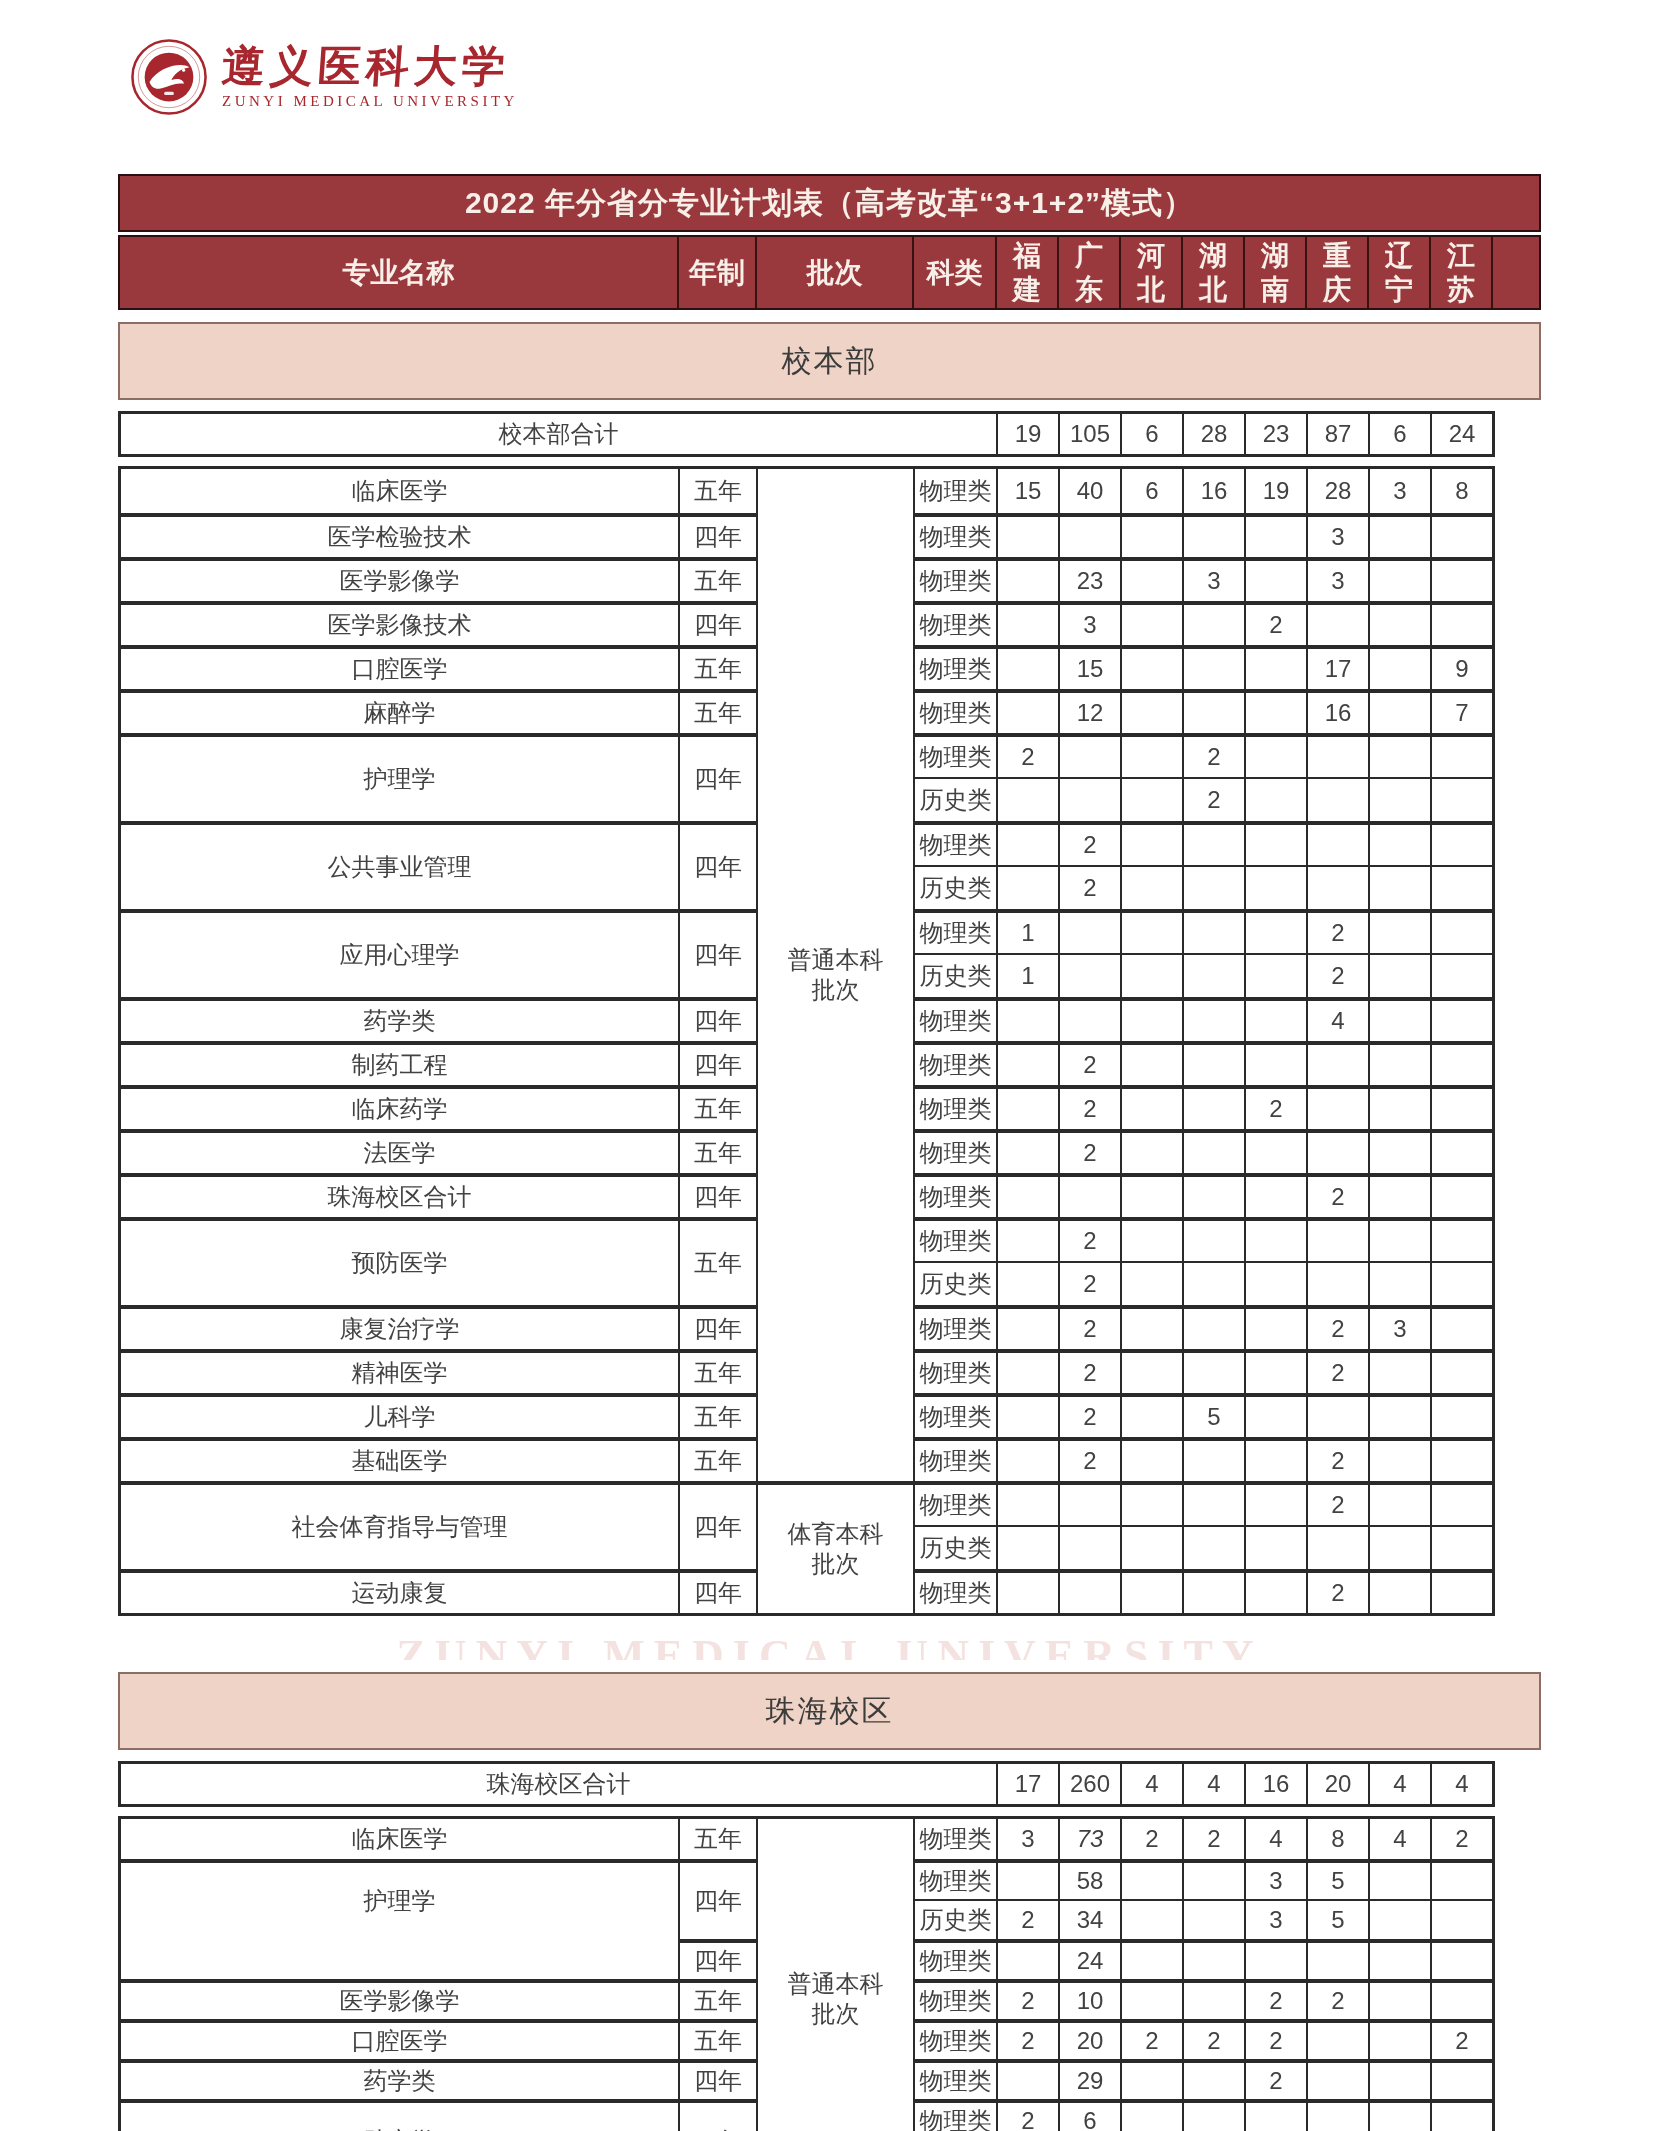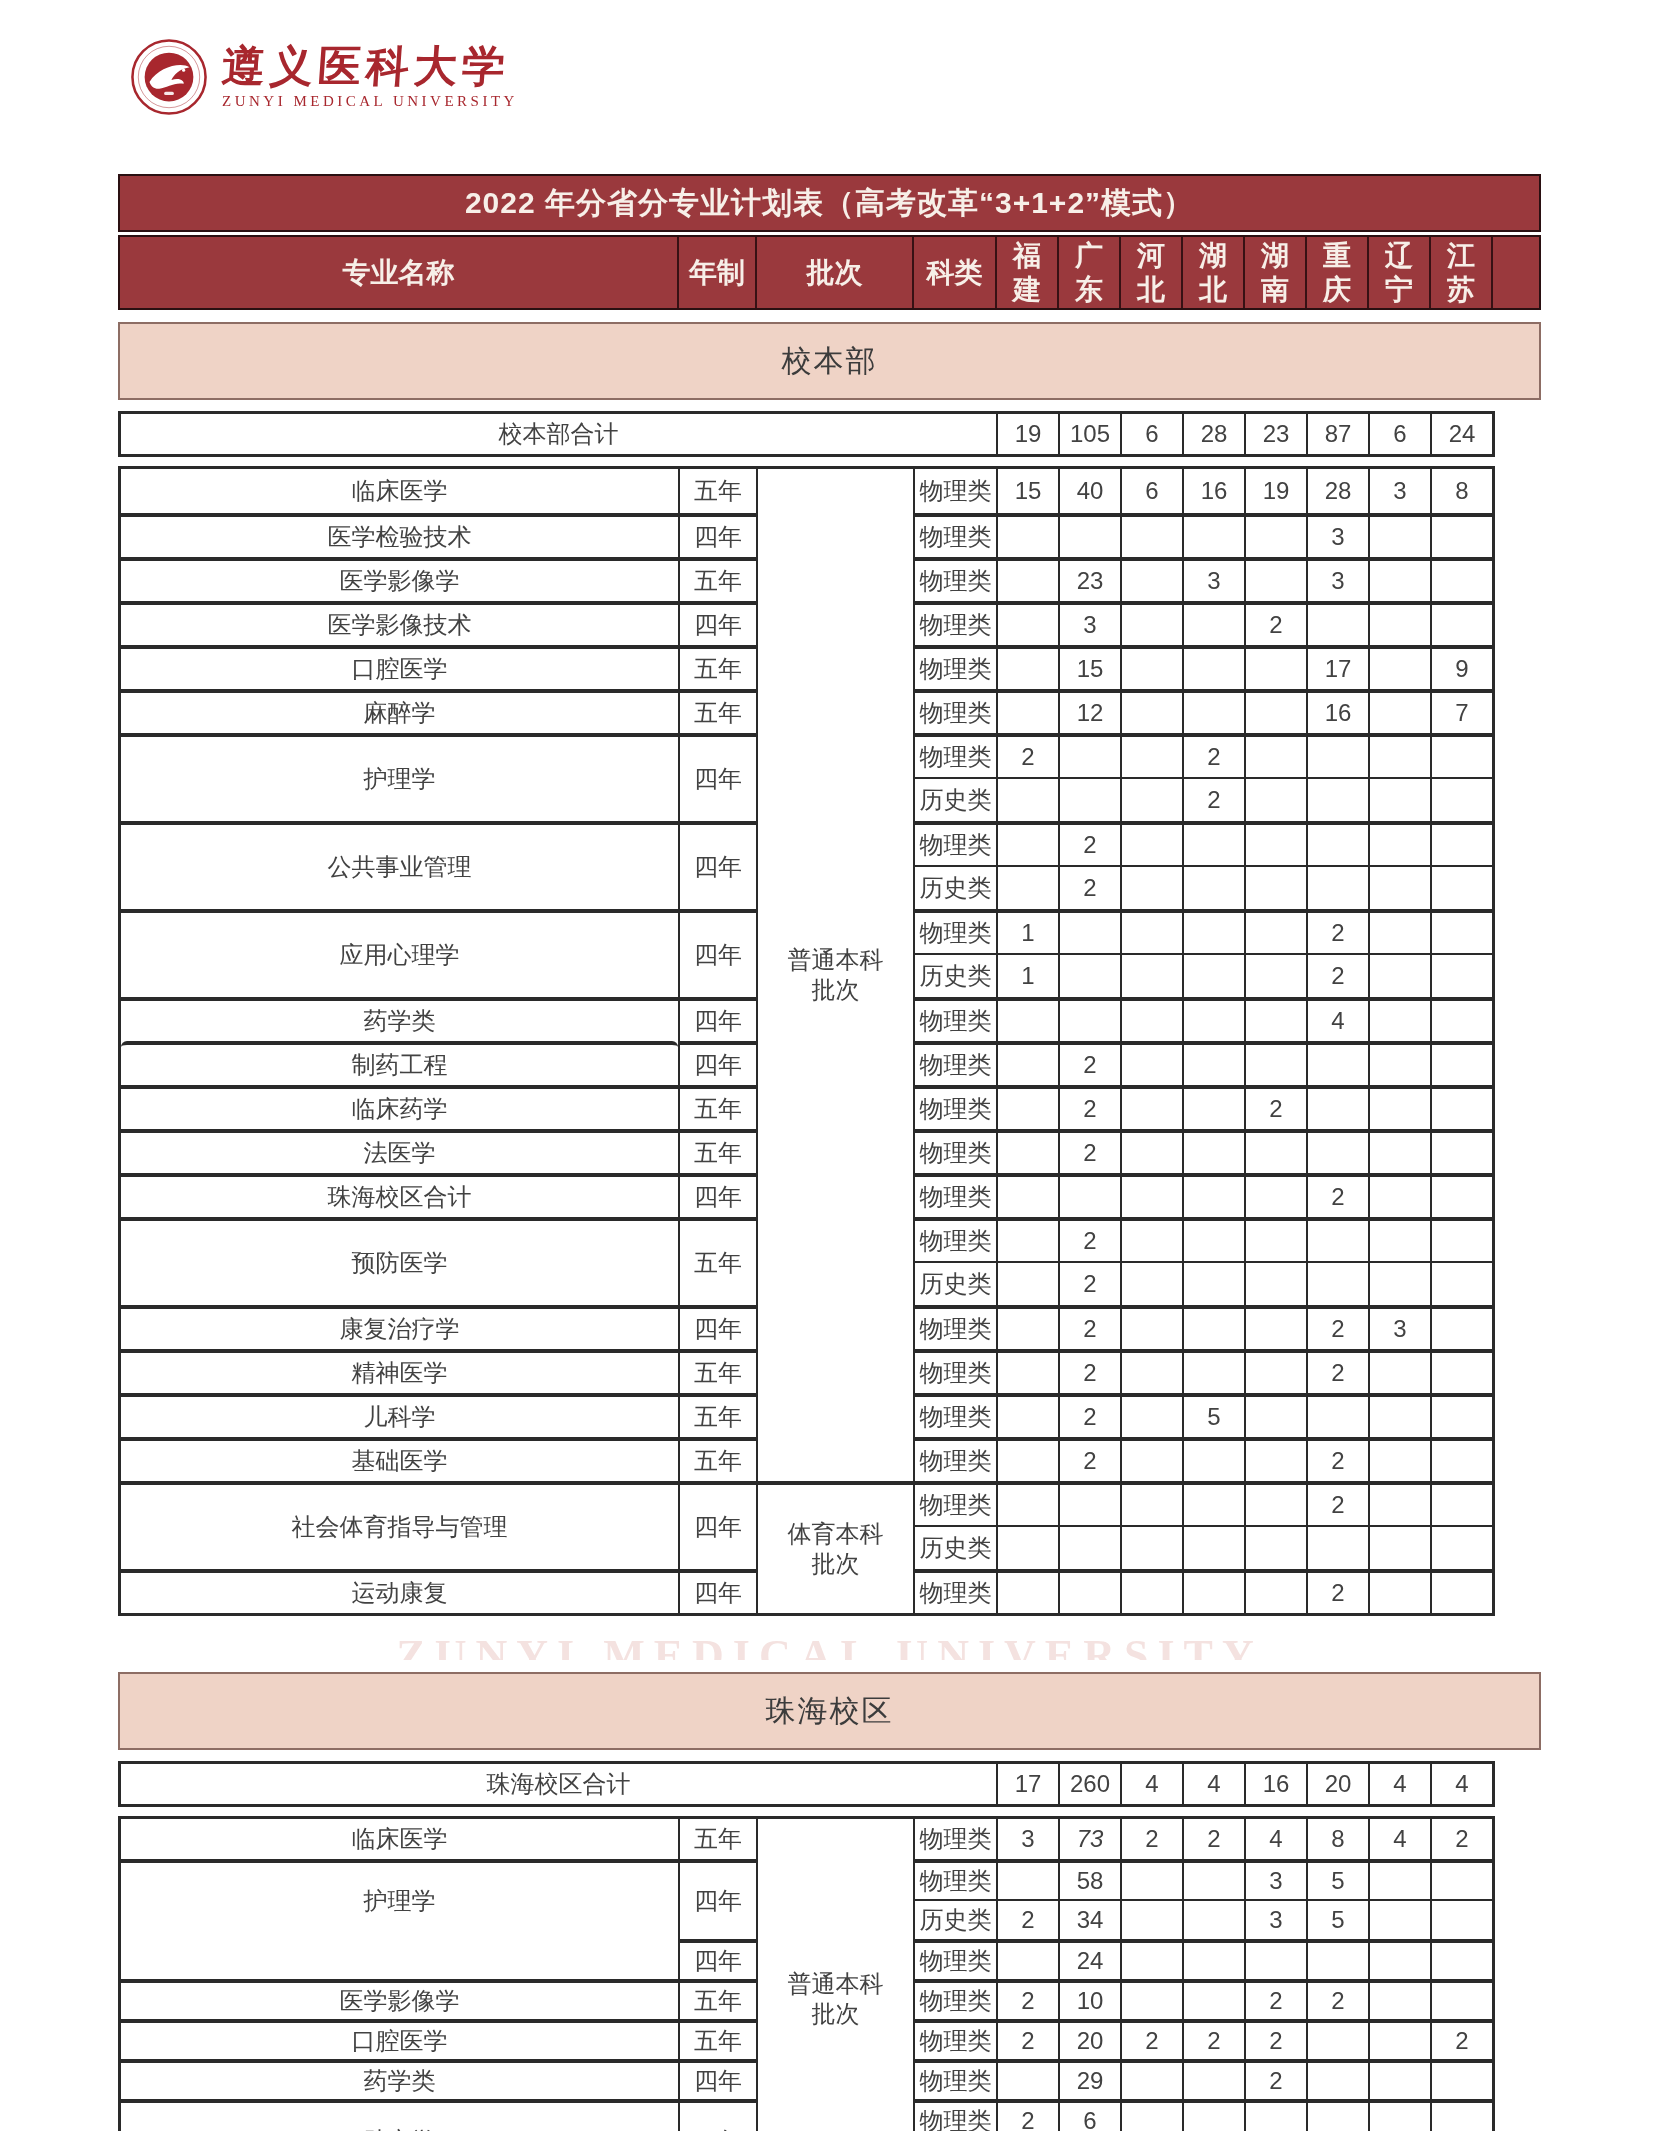--- a/index.html
+++ b/index.html
@@ -590,21 +590,21 @@
             </div>
             <div class="cell gsep" style="grid-area: 13 / 10;">
               <span>4</span>
             </div>
             <div class="cell gsep" style="grid-area: 13 / 11;">
               <span></span>
             </div>
             <div class="cell gsep" style="grid-area: 13 / 12;">
               <span></span>
             </div>
-            <div class="cell c1 gsep" style="grid-area: 14 / 1; border-radius: 6px;">
+            <div class="cell c1 gsep" style="grid-area: 14 / 1;">
               <span>制药工程</span>
             </div>
             <div class="cell gsep" style="grid-area: 14 / 2;">
               <span>四年</span>
             </div>
             <div class="cell gsep" style="grid-area: 14 / 4;">
               <span>物理类</span>
             </div>
             <div class="cell gsep" style="grid-area: 14 / 5;">
               <span></span>

